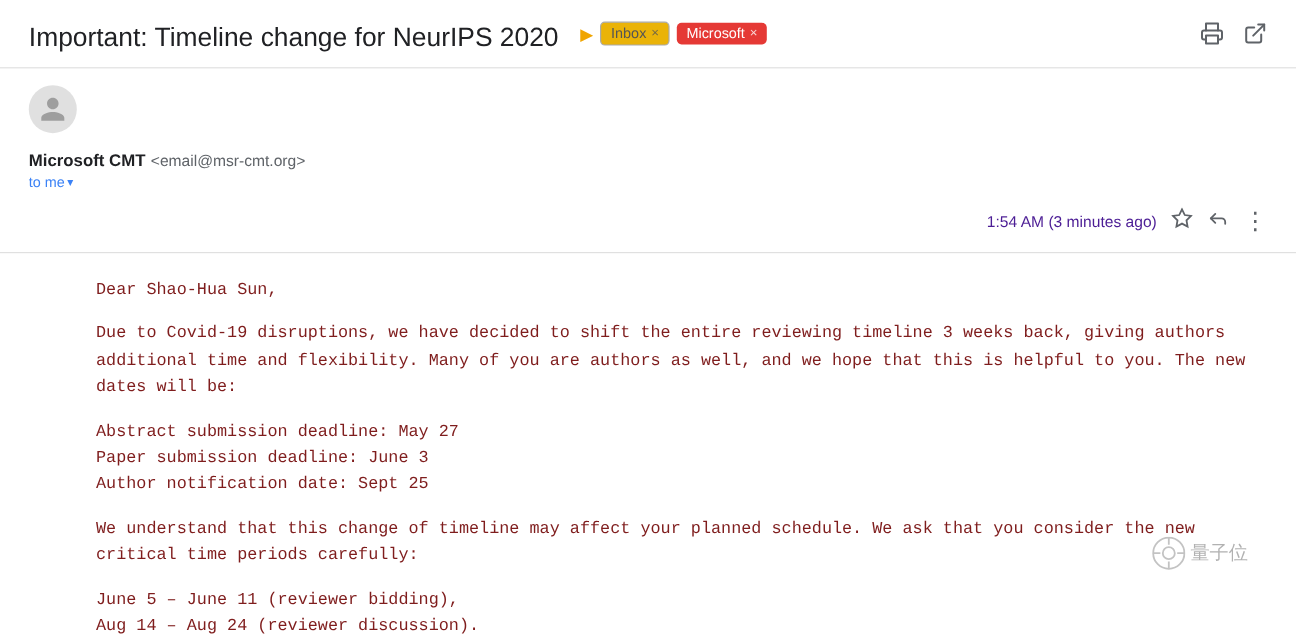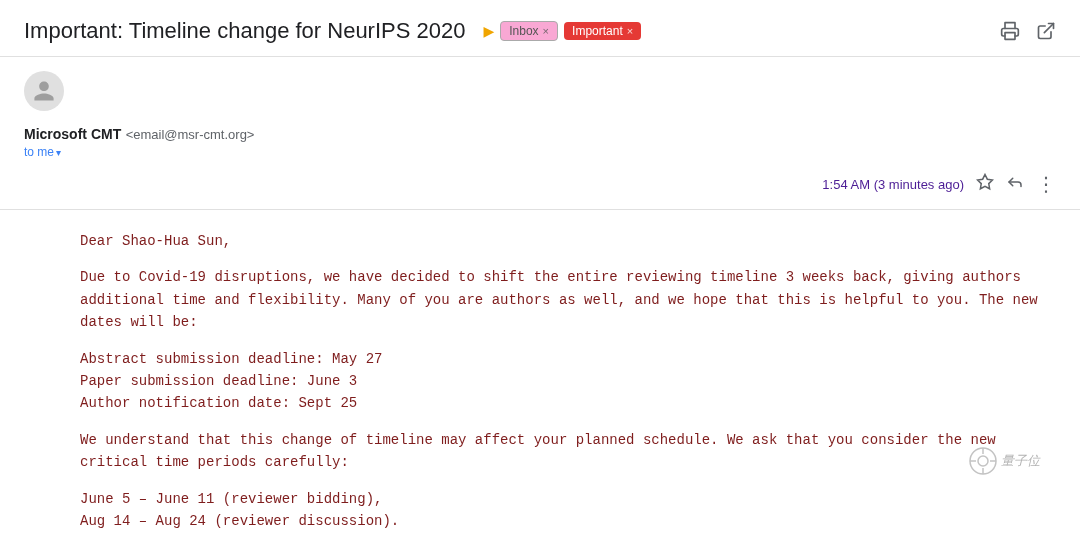--- a/index.html
+++ b/index.html
@@ -16,21 +16,21 @@
     }
     .email-container {
       width: 1080px;
       min-height: 535px;
       background: #fff;
       padding: 0;
     }
     
     .subject-row {
       display: flex;
-      align-items: center;
+      align-items: flex-start;
       padding: 18px 24px 12px 24px;
       border-bottom: 1px solid #e0e0e0;
       gap: 10px;
     }
     .subject-title {
       font-size: 22px;
       font-weight: 400;
       color: #202124;
       flex-shrink: 0;
     }
@@ -45,21 +45,21 @@
       align-items: center;
       border-radius: 4px;
       padding: 2px 8px;
       font-size: 12px;
       font-weight: 500;
       gap: 4px;
     }
     .tag-inbox {
       border: 1px solid #aaa;
       color: #555;
-      background: #f9a8d4;
+      background: #eab308;
     }
     .tag-conference {
       background: #e53935;
       color: #fff;
     }
     .tag-close {
       cursor: pointer;
       font-size: 11px;
       opacity: 0.8;
     }
@@ -155,41 +155,40 @@
     .watermark {
       position: absolute;
       bottom: 60px;
       right: 40px;
       display: flex;
       align-items: center;
       gap: 4px;
       opacity: 0.5;
     }
     .watermark-text {
-      font-size: 13px;
+      font-size: 16px;
       color: #666;
-      font-style: italic;
     }
   </style>
 </head>
 <body>
 
 <div class="email-container">
 
   <div class="subject-row">
     <span class="subject-title">Important: Timeline change for NeurIPS 2020</span>
     <div class="tags-area">
 
       <span style="color:#f0a500; font-size:14px;">▶</span>
       <span class="tag tag-inbox">
         <span>Inbox</span>
         <span class="tag-close">×</span>
       </span>
       <span class="tag tag-conference">
-        <span>Important</span>
+        <span>Microsoft</span>
         <span class="tag-close">×</span>
       </span>
     </div>
     <div class="header-icons">
       <span class="header-icon">
         <svg width="20" height="20" viewBox="0 0 24 24" fill="none" stroke="#5f6368" stroke-width="2" stroke-linecap="round" stroke-linejoin="round">
           <polyline points="6 9 6 2 18 2 18 9"></polyline>
           <path d="M6 18H4a2 2 0 0 1-2-2v-5a2 2 0 0 1 2-2h16a2 2 0 0 1 2 2v5a2 2 0 0 1-2 2h-2"></path>
           <rect x="6" y="14" width="12" height="8"></rect>
         </svg>

